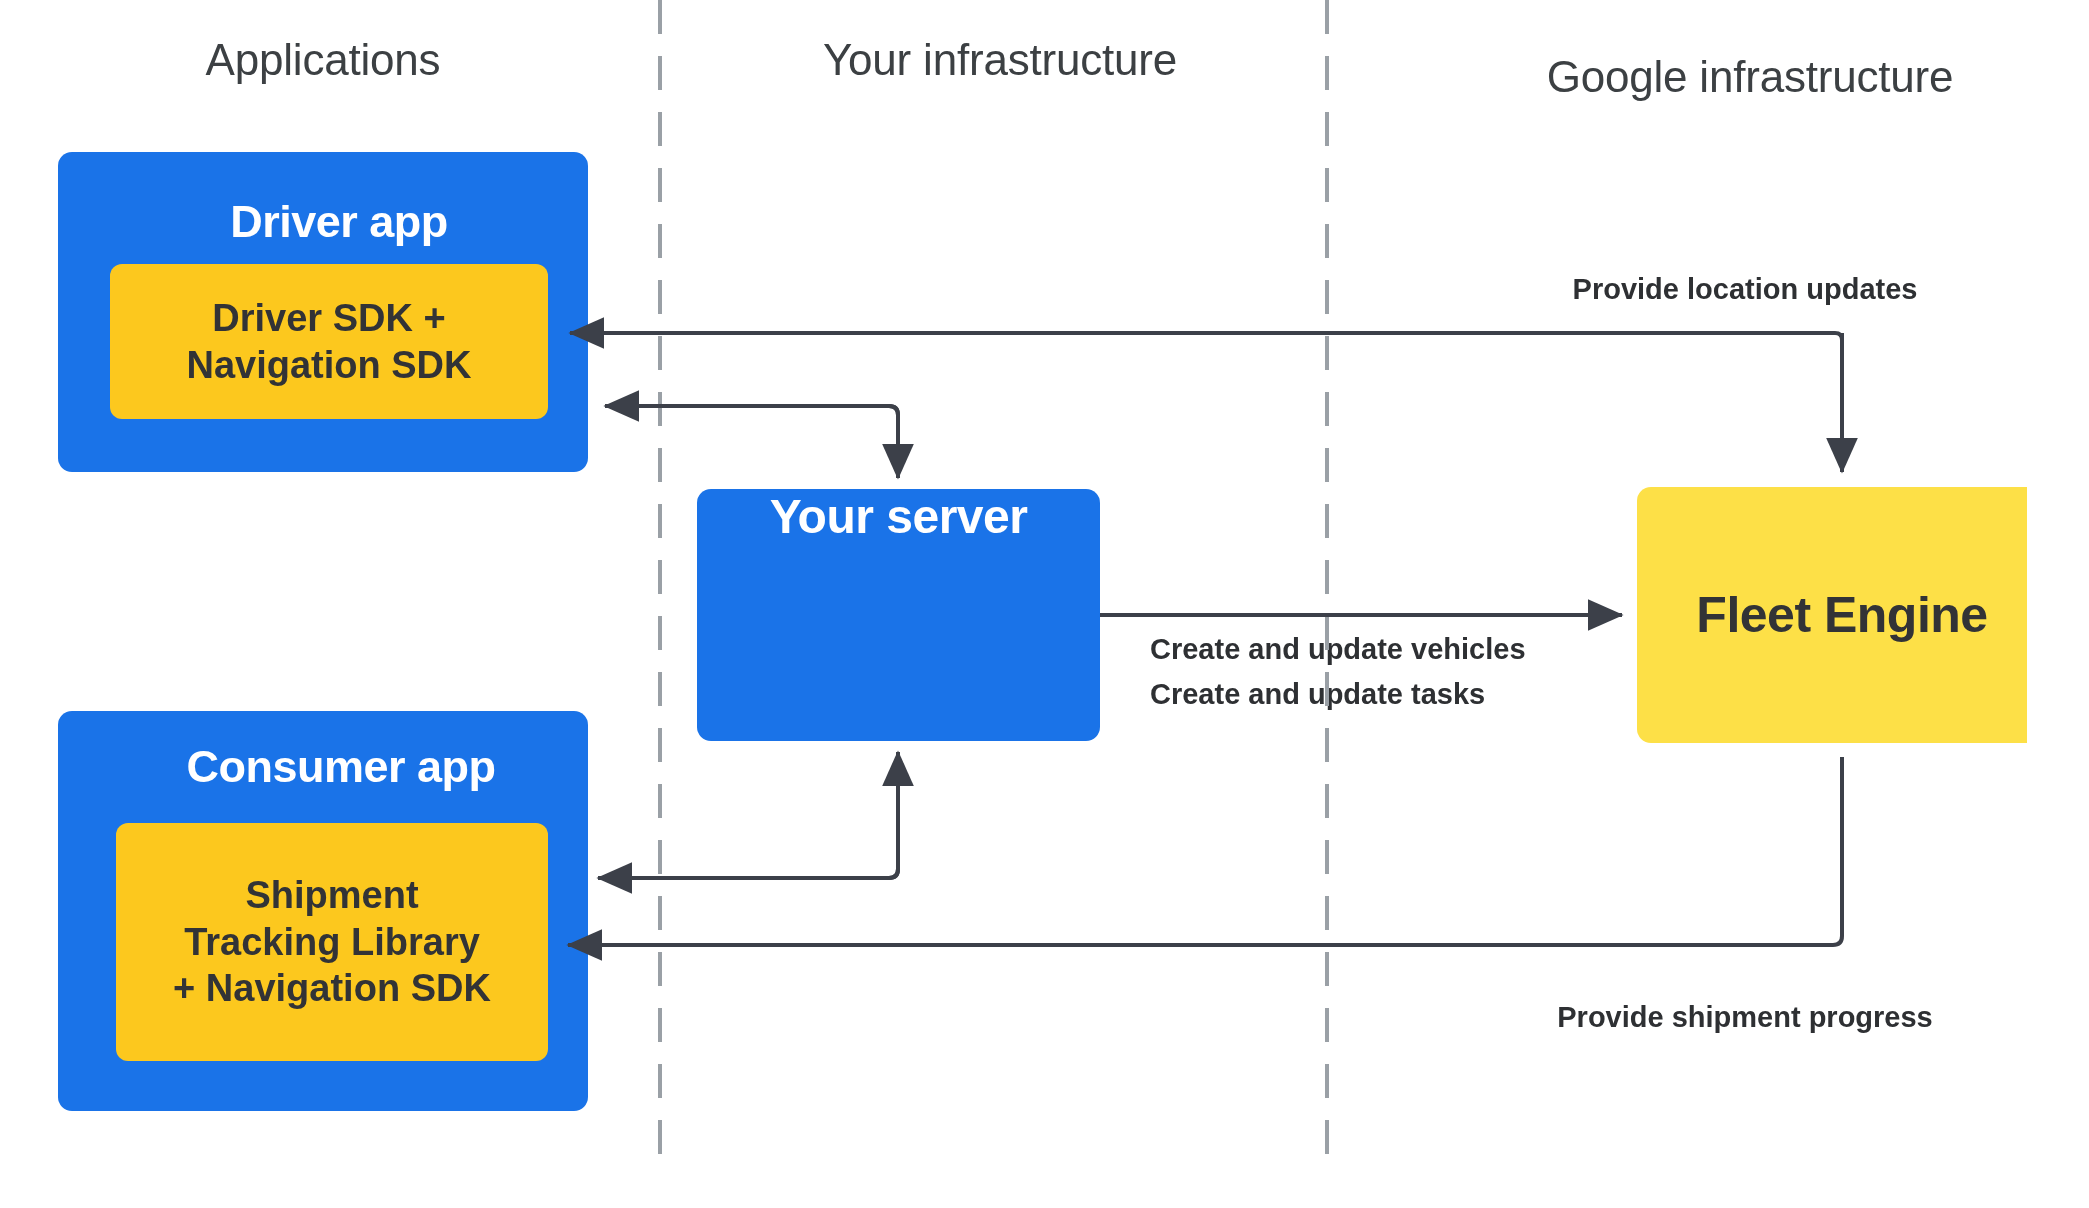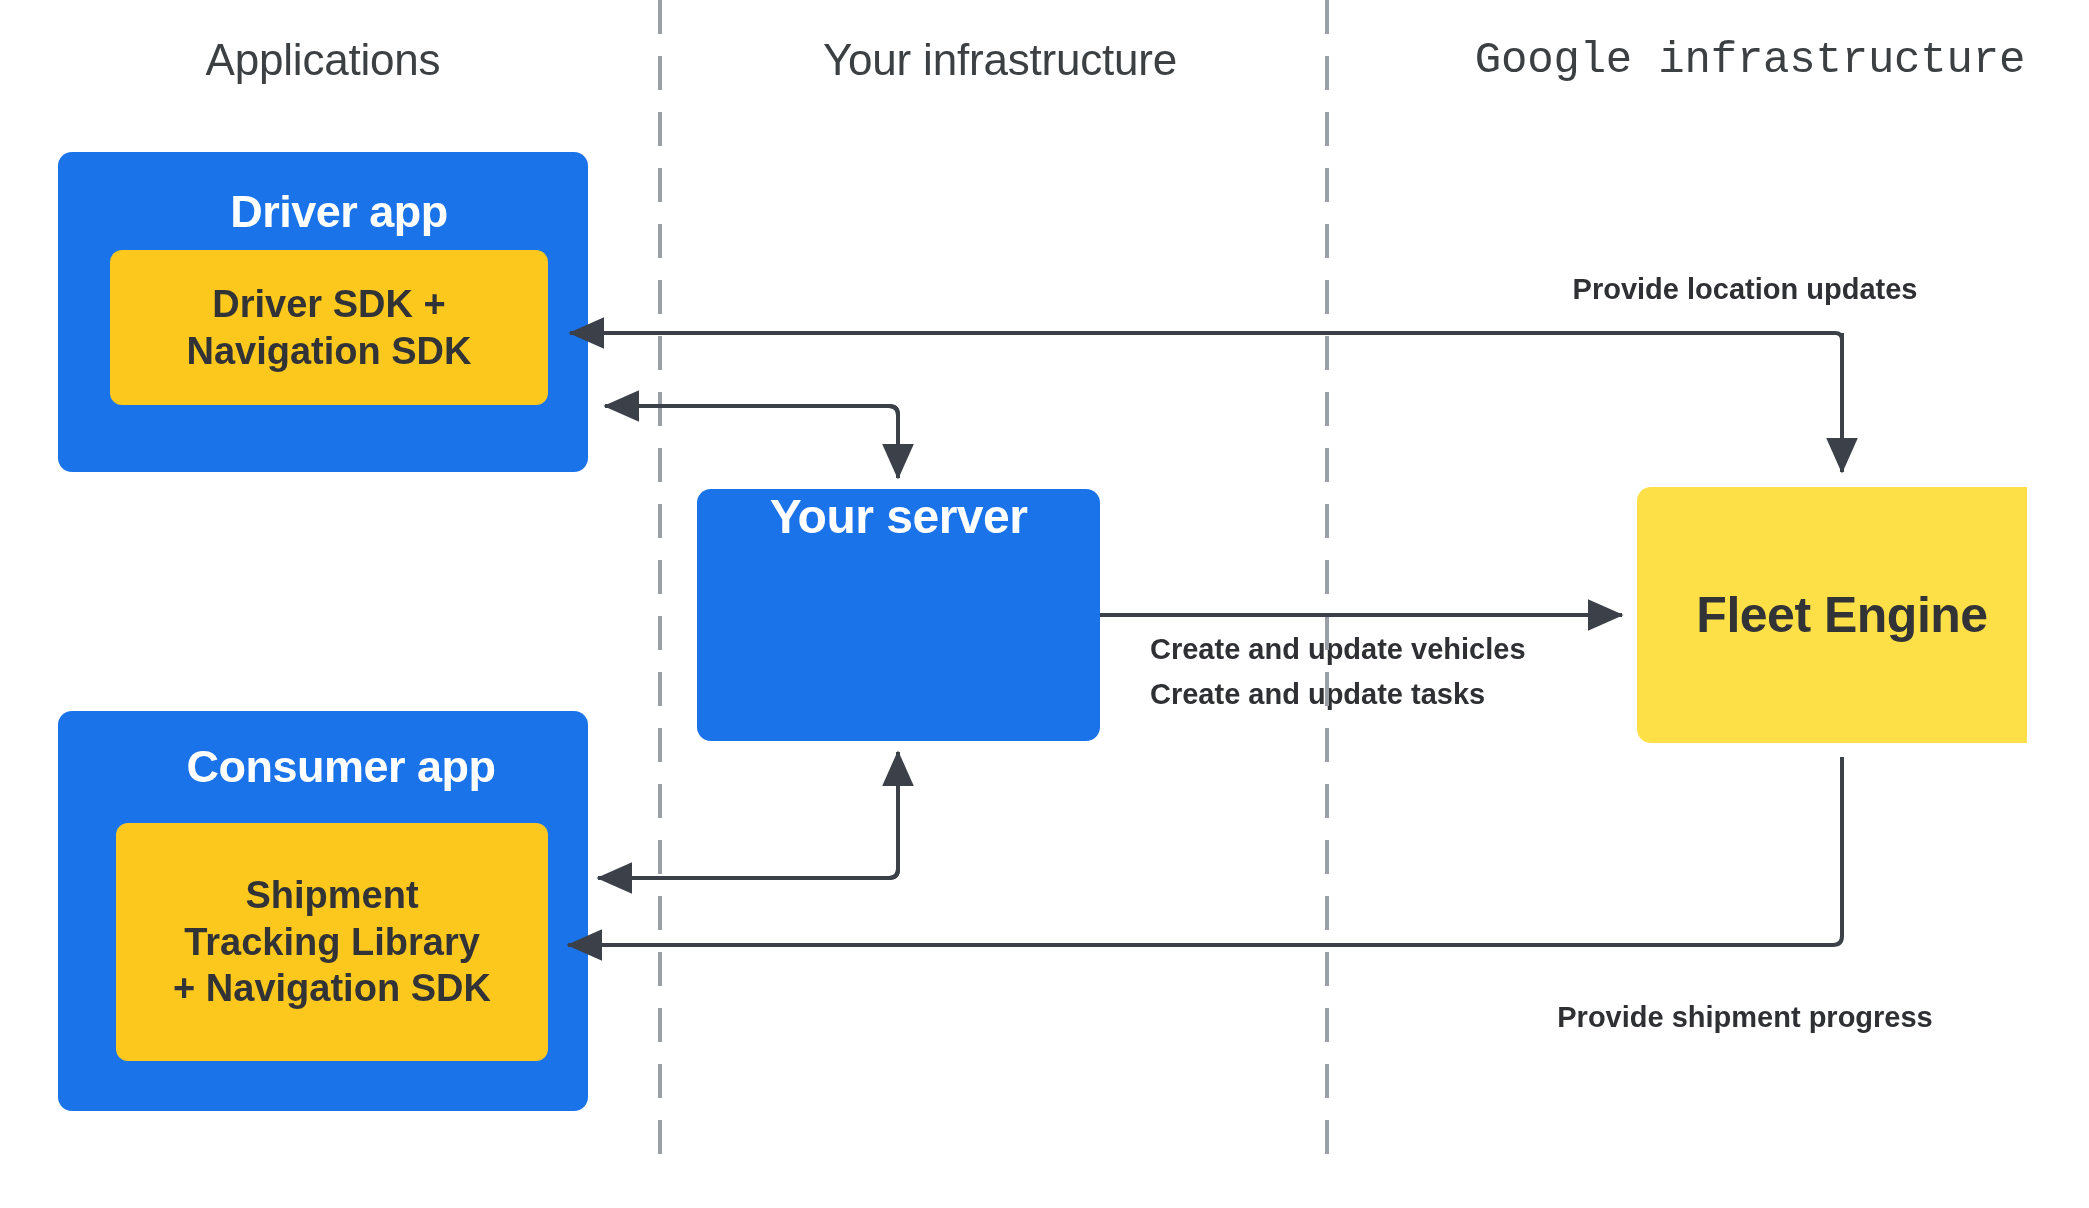--- a/index.html
+++ b/index.html
@@ -112,26 +112,26 @@
 </style>
 </head>
 <body>
 
 <div id="canvas">
 
   <div class="col-header" style="left:58px; top:35px; width:530px;">Applications</div>
 
   <div class="col-header" style="left:700px; top:35px; width:600px;">Your infrastructure</div>
 
-  <div class="col-header" style="left:1440px; top:35px; width:620px;font-family:Liberation Mono, monospace;">Google infrastructure</div>
+  <div class="col-header" style="left:1440px; top:52px; width:620px;">Google infrastructure</div>
 
   <div class="app-box" style="left:58px; top:152px; width:530px; height:320px;">
-    <div class="app-title" style="top:34px;padding-left:32px;">Driver app</div>
+    <div class="app-title" style="top:44px;padding-left:32px;">Driver app</div>
   </div>
-  <div class="sdk-box" style="left:110px; top:250px; width:438px; height:155px;">
+  <div class="sdk-box" style="left:110px; top:264px; width:438px; height:155px;">
     <div>
       <span>Driver SDK +</span><br>
       <span>Navigation SDK</span>
     </div>
   </div>
 
   <div class="app-box" style="left:58px; top:711px; width:530px; height:400px;">
     <div class="app-title" style="top:30px;margin-left:36px;">Consumer app</div>
   </div>
   <div class="sdk-box" style="left:116px; top:823px; width:432px; height:238px;">

